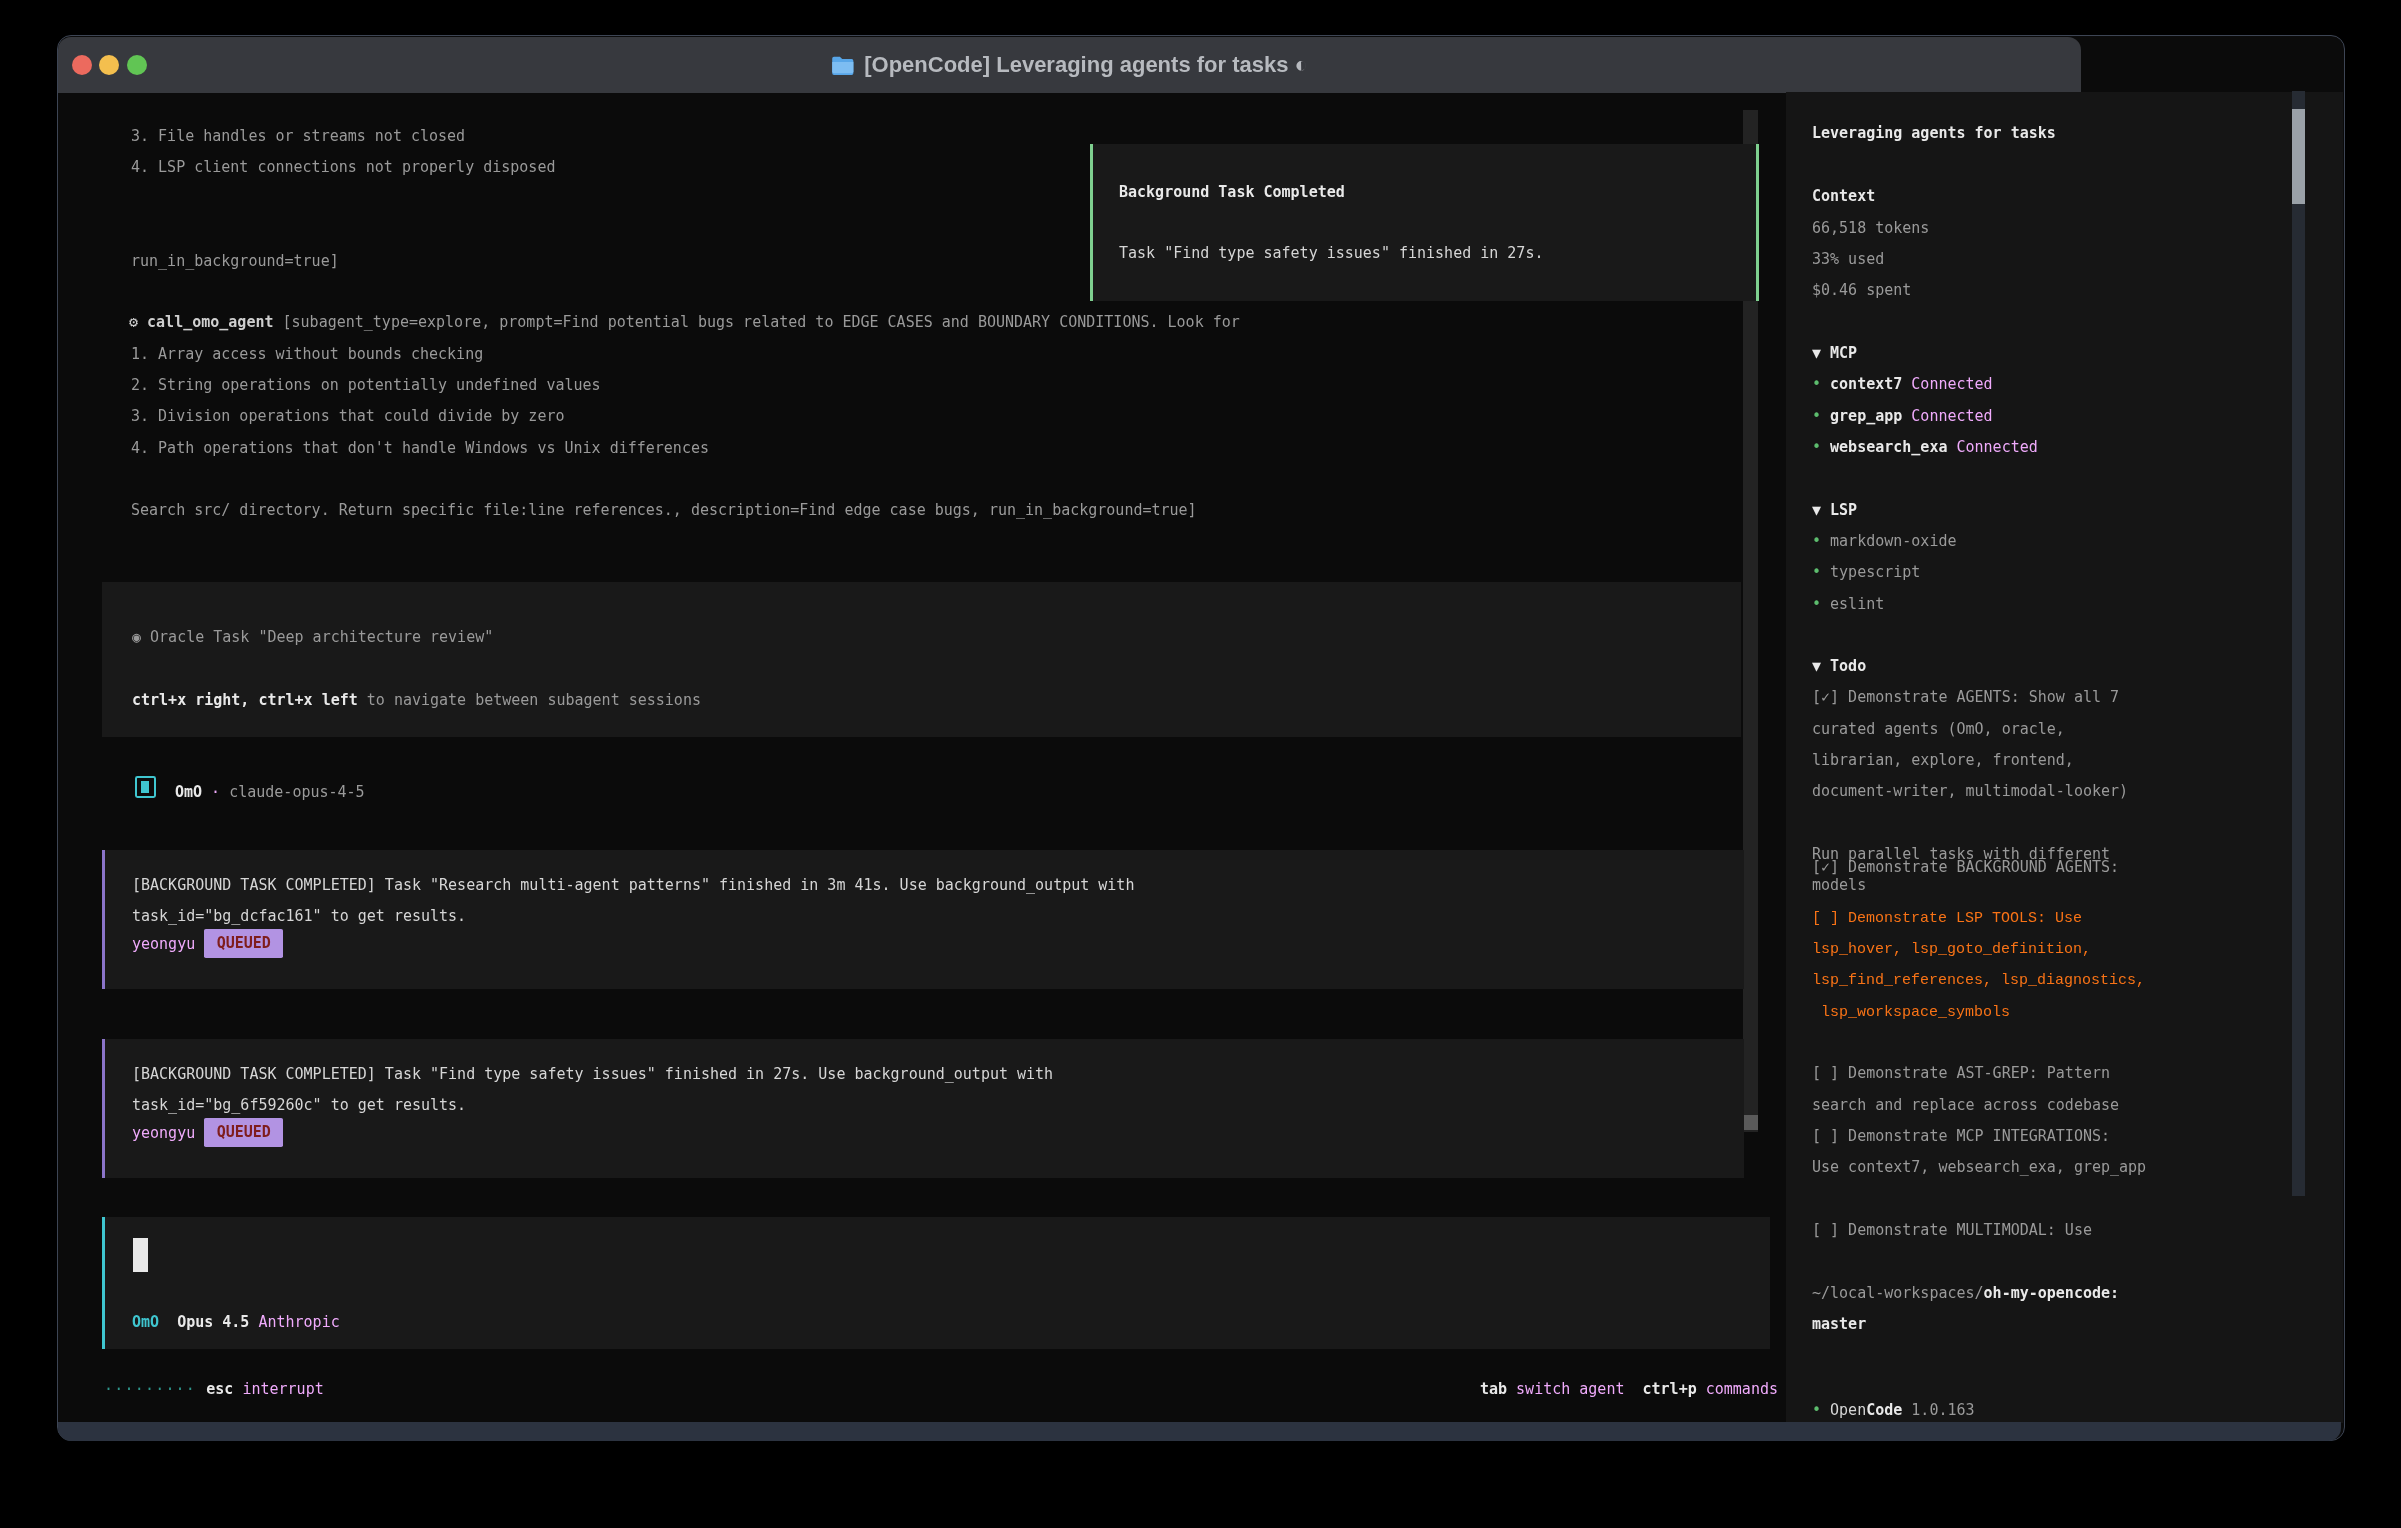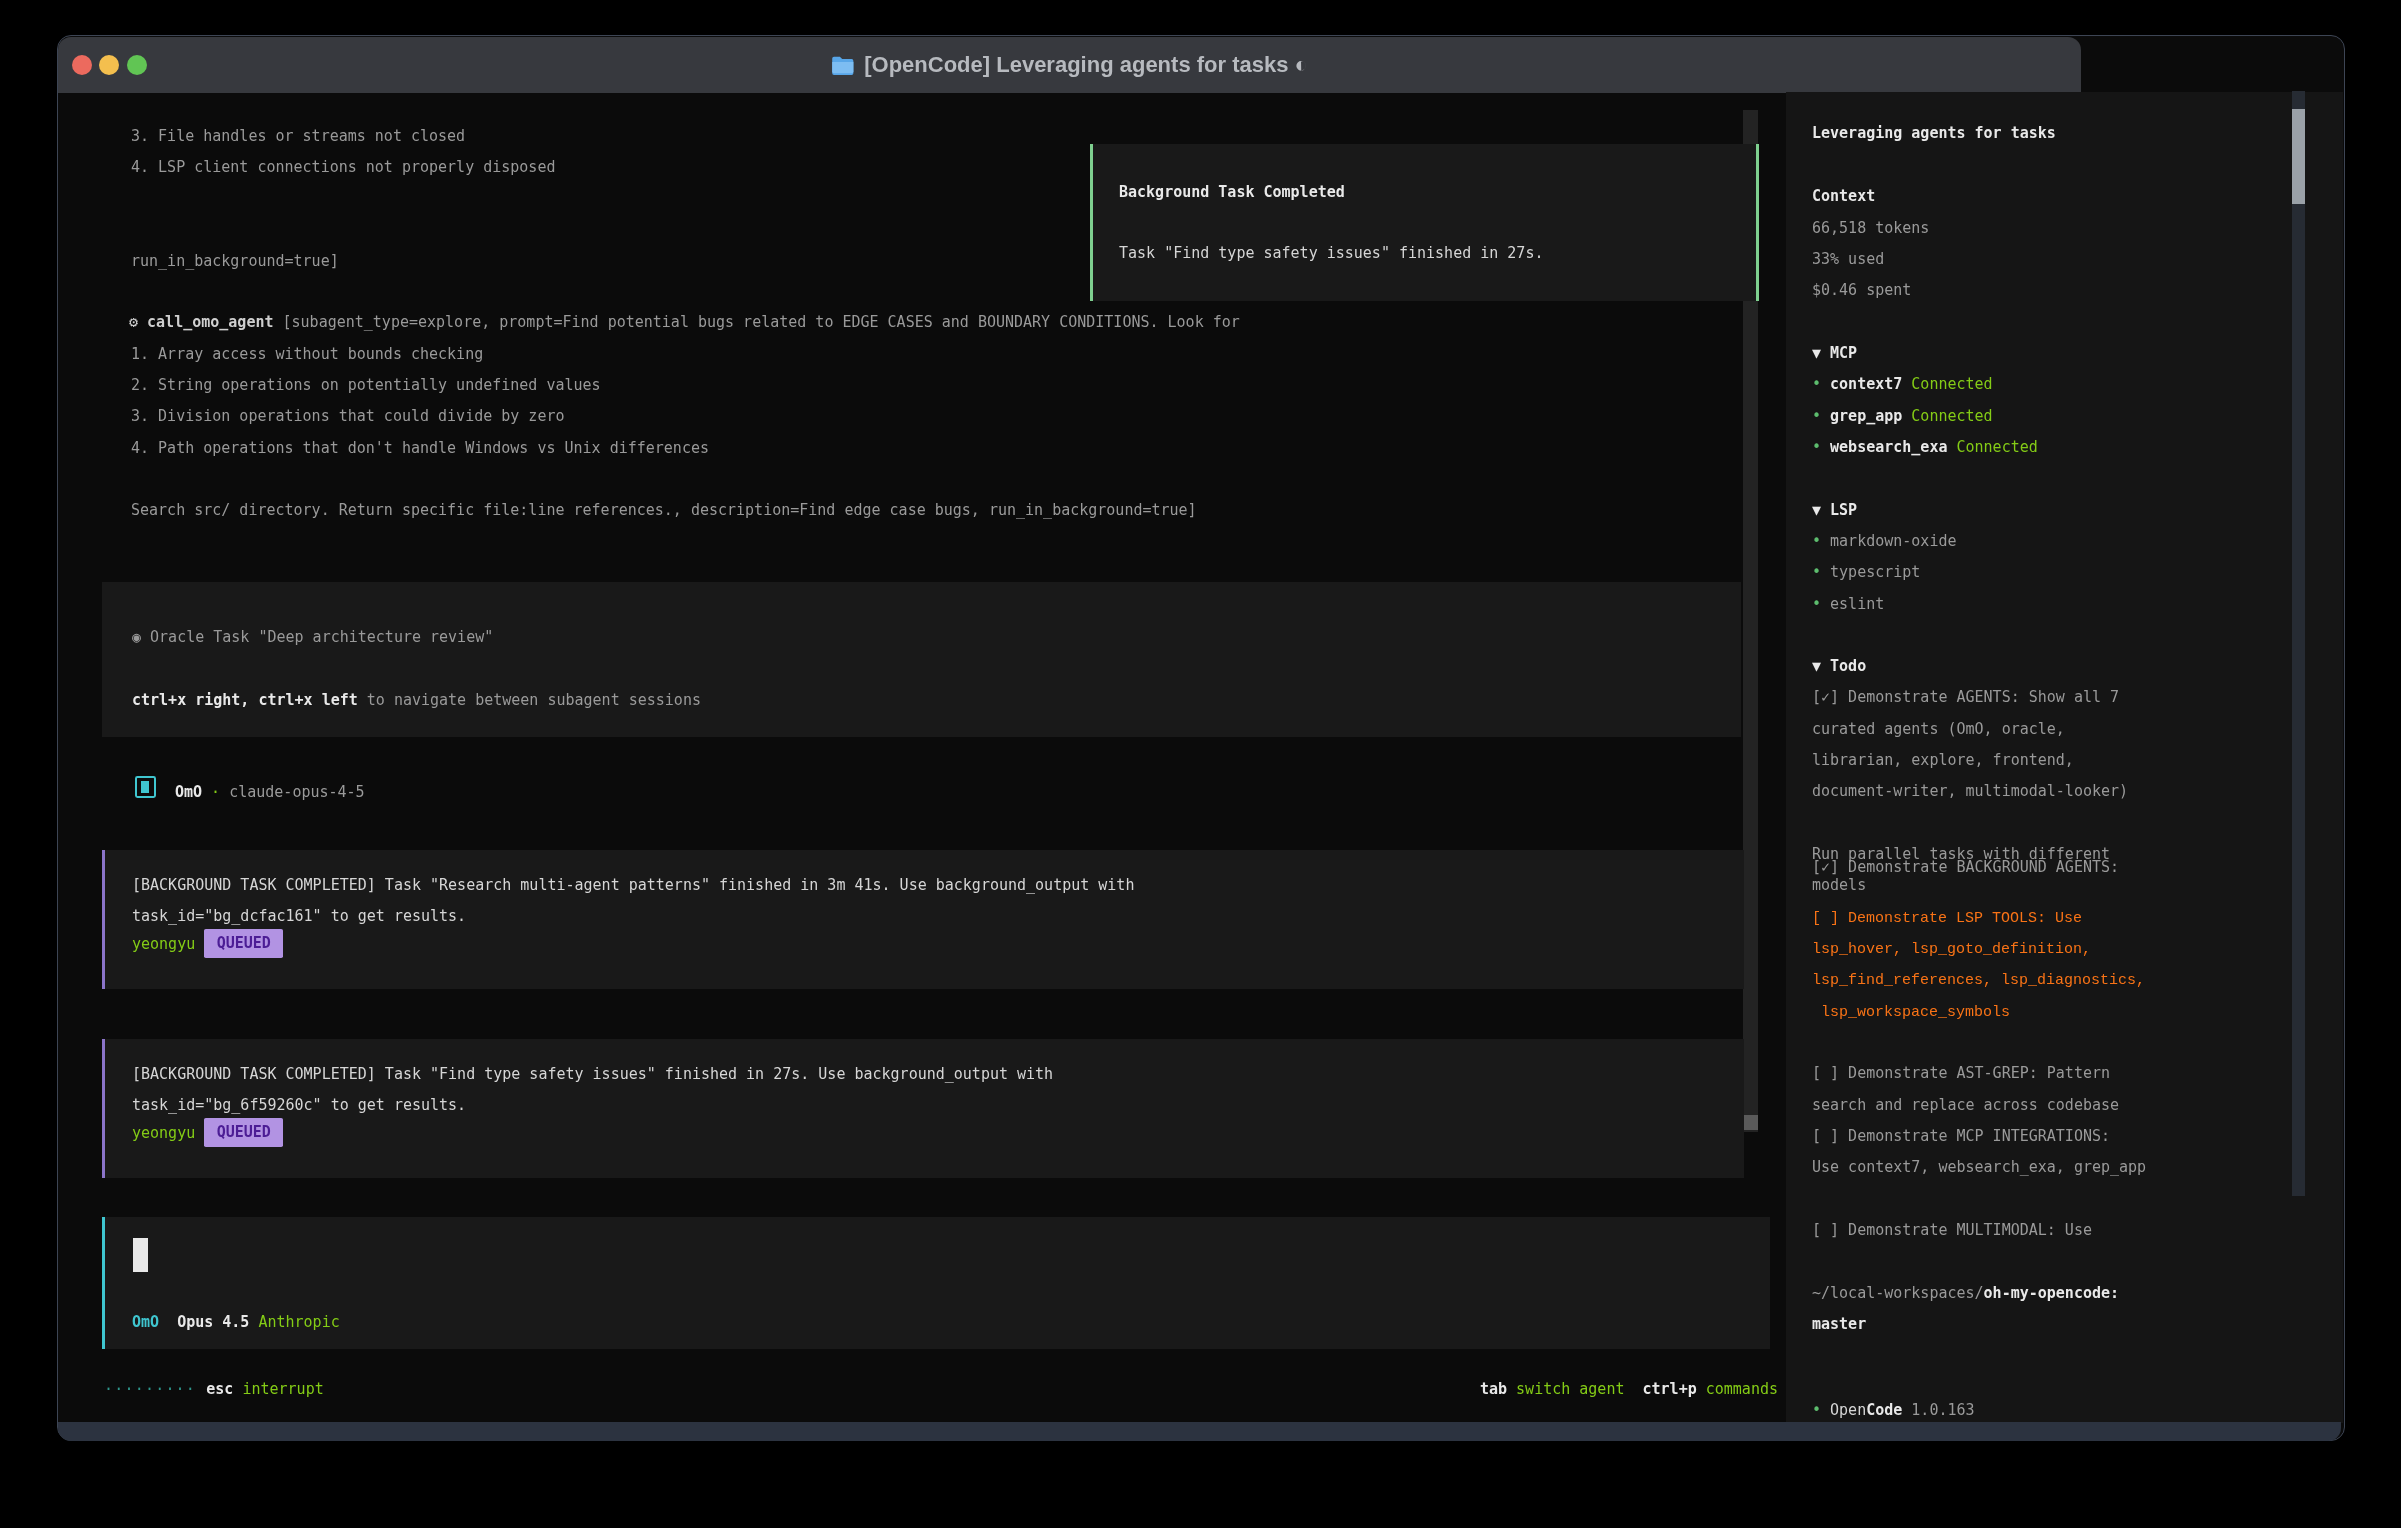--- a/index.html
+++ b/index.html
@@ -47,31 +47,31 @@
   .omo-icon{
     left:135px;top:776px;width:16.5px;height:17.7px;
     border:2.4px solid #3fc6d0;border-radius:2.4px;
     display:flex;align-items:center;justify-content:center;background:#0b0b0b;
   }
   .omo-icon-inner{width:8.3px;height:11.8px;background:#3fc6d0;}
   
   #lines-layer{left:0;top:0;width:2401px;height:1528px;}
   .tl{position:absolute;height:31px;line-height:31px;font-size:15px;white-space:pre;color:#9a9a9a;}
   .sp-g{color:#9a9a9a;}
-  .sp-dg{color:#84cc16;}
+  .sp-dg{color:#f0abfc;}
   .sp-w{color:#d6d6d6;}
   .sp-wb{color:#e9e9e9;font-weight:bold;}
   .sp-tool{color:#cfcfcf;font-weight:bold;}
   .sp-green{color:#f97316;font-family:Liberation Mono, monospace;}
   .sp-gb{color:#5dbd6e;}
   .sp-teal{color:#2e968c;letter-spacing:1.2px;}
   .sp-cyanb{color:#3fc6d0;font-weight:bold;}
   .sp-badge{
     display:inline-block;height:29.5px;line-height:29.5px;padding:0 12.4px;
-    background:#b293e3;color:#4c1d95;font-weight:bold;border-radius:1.8px;
+    background:#b293e3;color:#7f1d1d;font-weight:bold;border-radius:1.8px;
     vertical-align:middle;margin-top:-2.4px;
   }
 </style>
 </head>
 <body>
 
 <div class="abs window-bg"></div>
 
 <div class="titlebar abs" style="position:absolute;">
   <span class="light light-close"></span>

